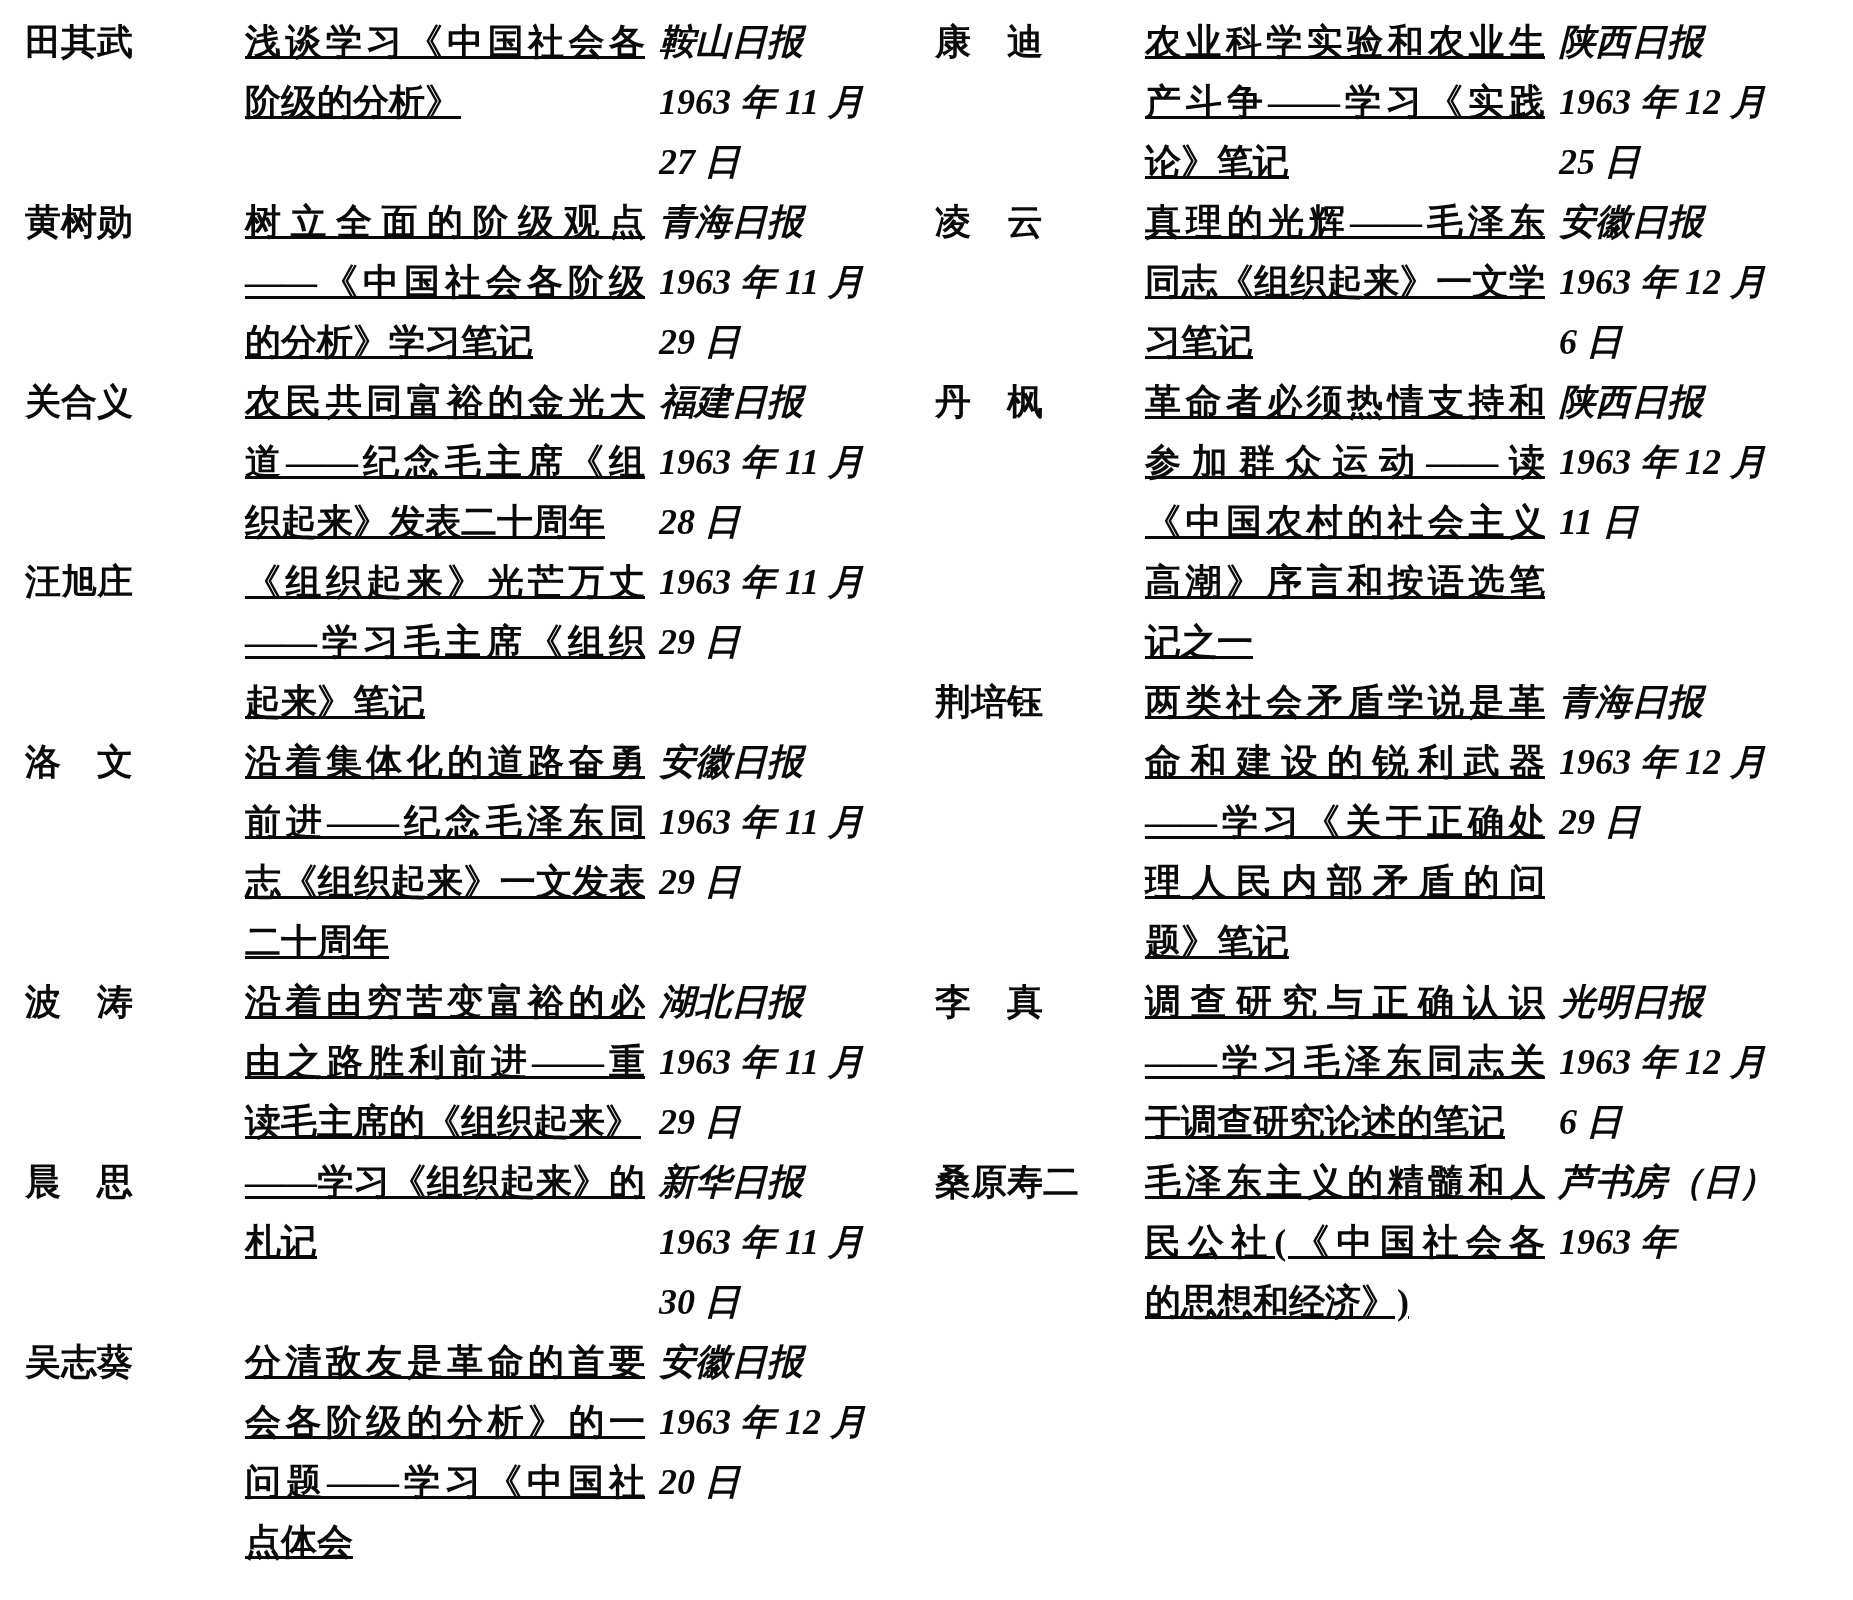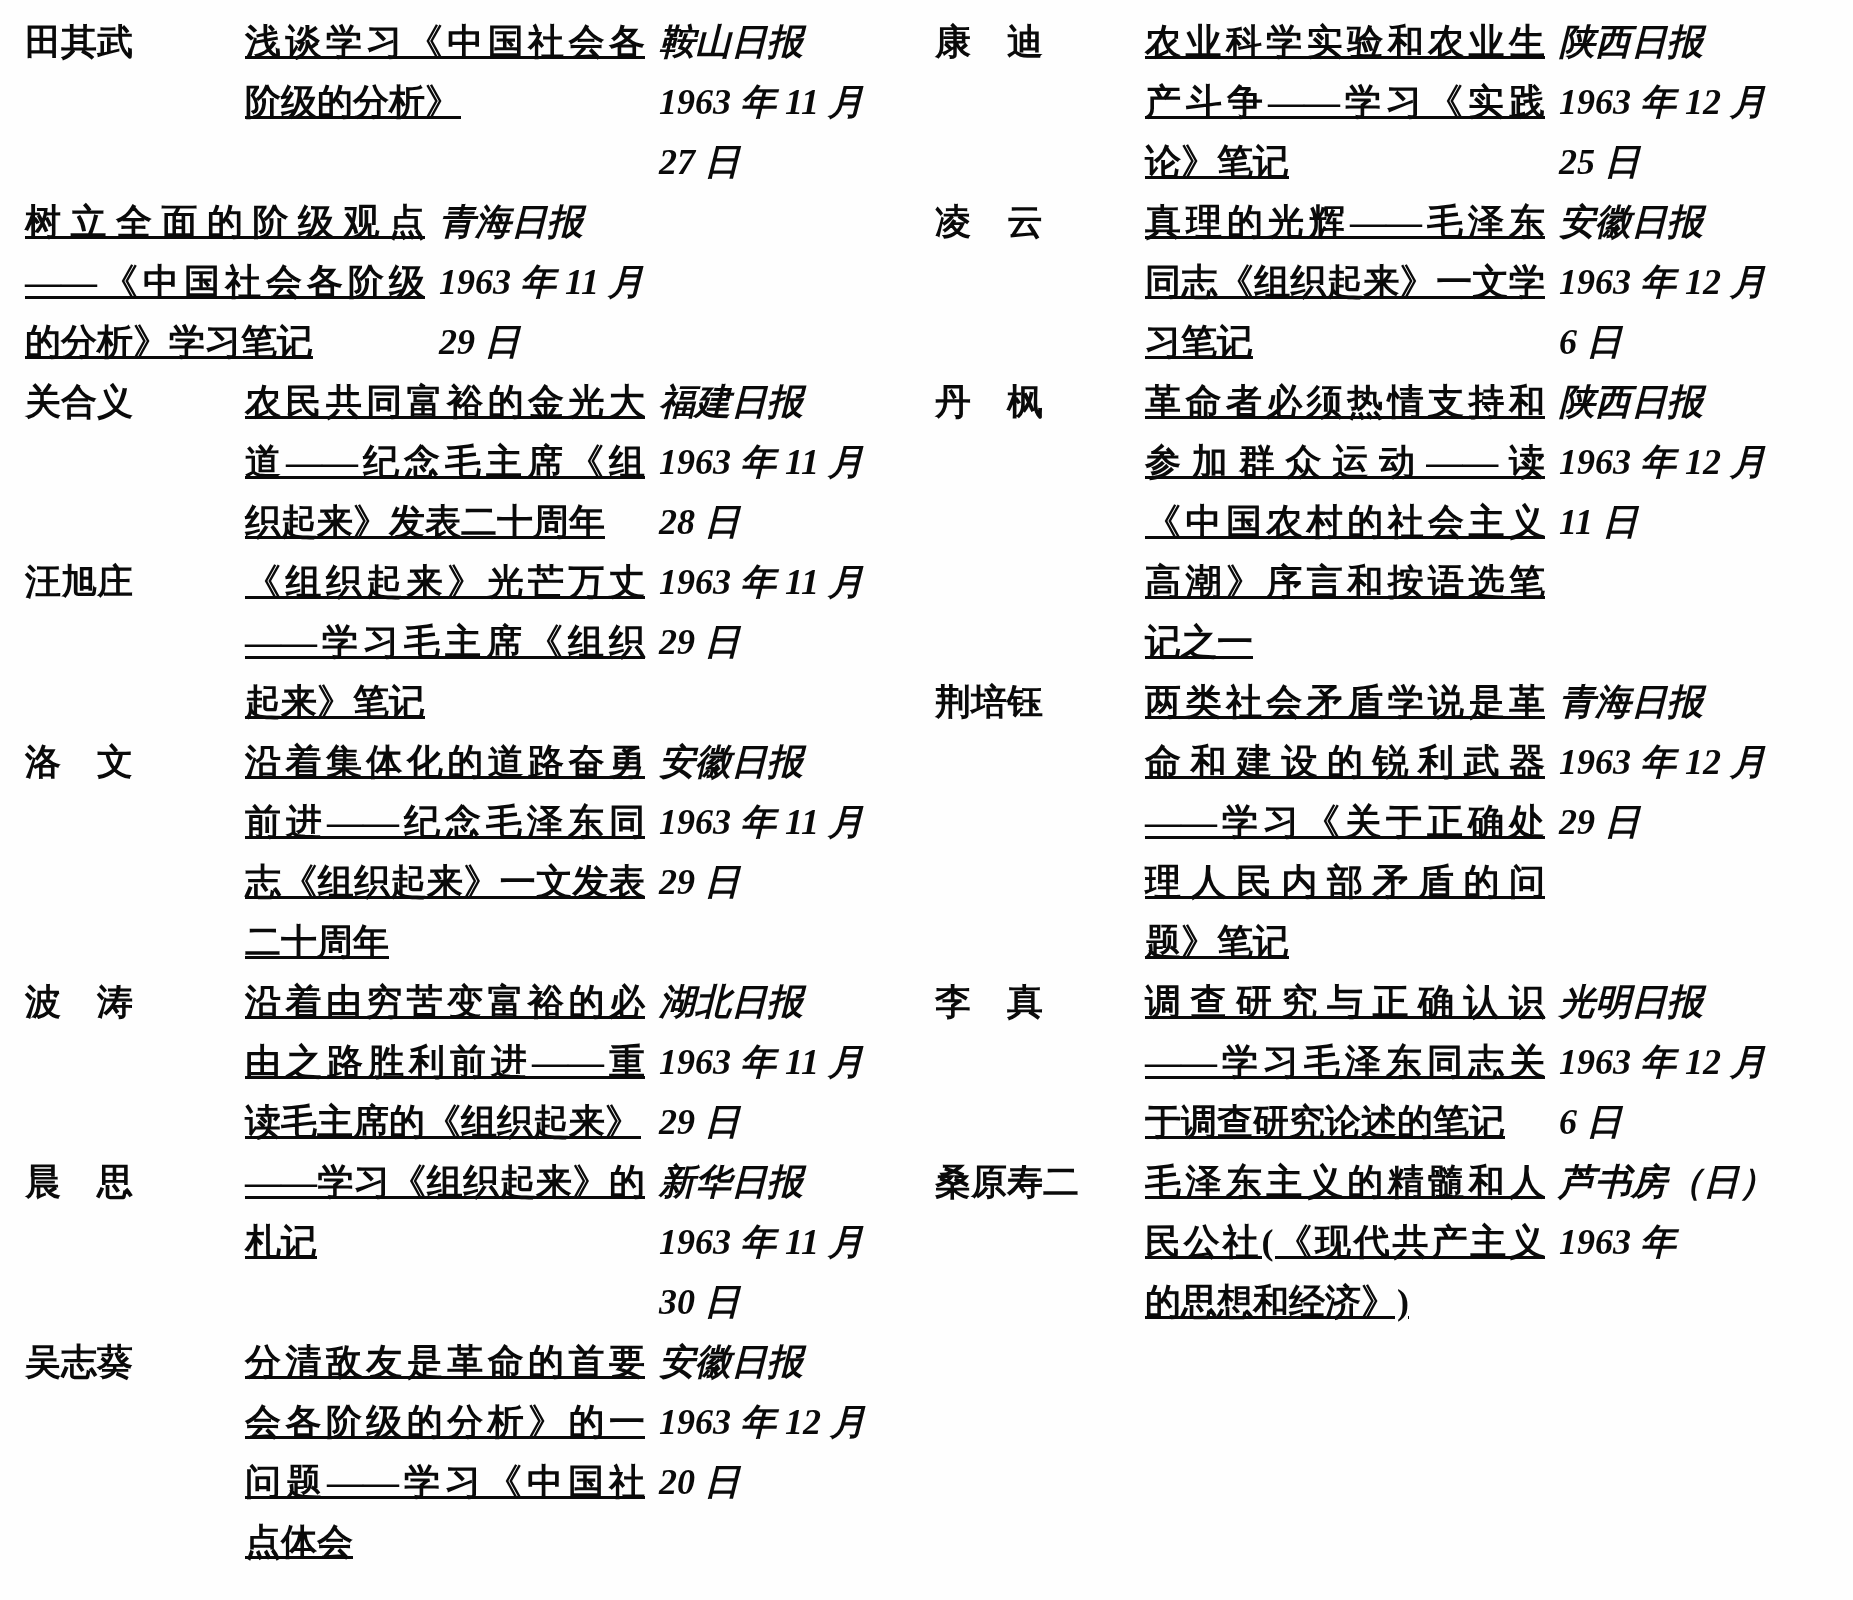--- a/index.html
+++ b/index.html
@@ -54,20 +54,21 @@
           <div class="tl j">浅谈学习《中国社会各</div>
           <div class="tl">阶级的分析》</div>
         </div>
         <div class="source cell">
           <div class="sl">鞍山日报</div>
           <div class="sl">1963 年 11 月</div>
           <div class="sl">27 日</div>
         </div>
       </div>
       <div class="entry">
+        <div class="author cell">黄树勋</div>
         <div class="title cell">
           <div class="tl j">树立全面的阶级观点</div>
           <div class="tl j">——《中国社会各阶级</div>
           <div class="tl">的分析》学习笔记</div>
         </div>
         <div class="source cell">
           <div class="sl">青海日报</div>
           <div class="sl">1963 年 11 月</div>
           <div class="sl">29 日</div>
         </div>
@@ -218,21 +219,21 @@
         <div class="source cell">
           <div class="sl">光明日报</div>
           <div class="sl">1963 年 12 月</div>
           <div class="sl">6 日</div>
         </div>
       </div>
       <div class="entry">
         <div class="author cell">桑原寿二</div>
         <div class="title cell">
           <div class="tl j">毛泽东主义的精髓和人</div>
-          <div class="tl j">民公社(《现代共产主义</div>
+          <div class="tl j">民公社(《中国社会各</div>
           <div class="tl">的思想和经济》)</div>
         </div>
         <div class="source cell">
           <div class="sl">芦书房（日）</div>
           <div class="sl">1963 年</div>
         </div>
       </div>
     </div>
 </div>
 

